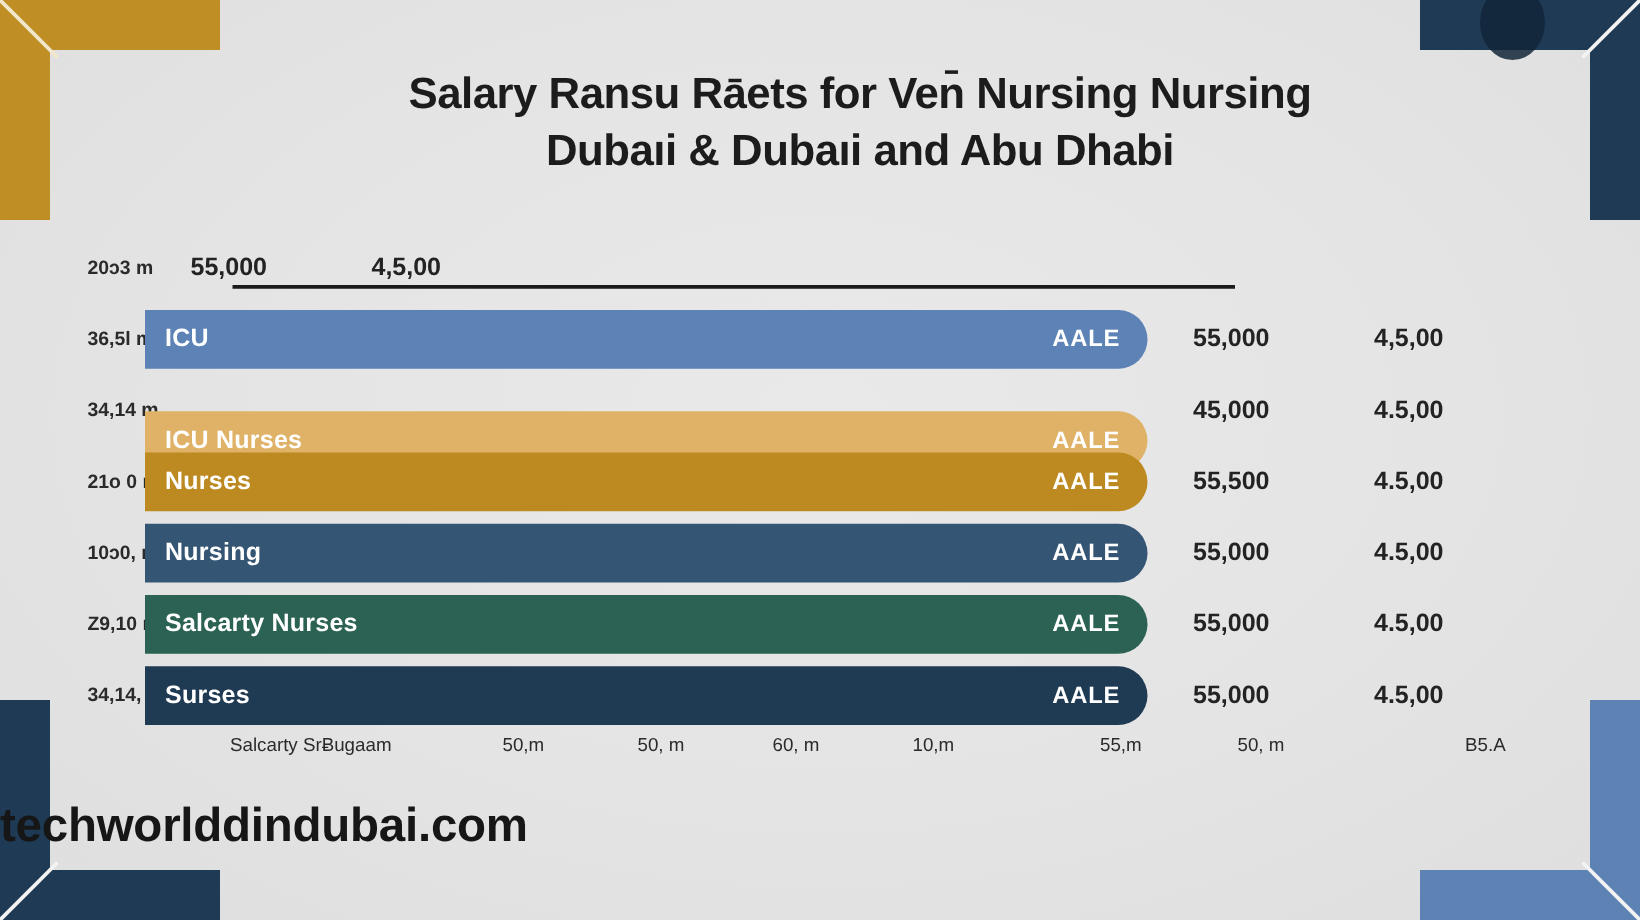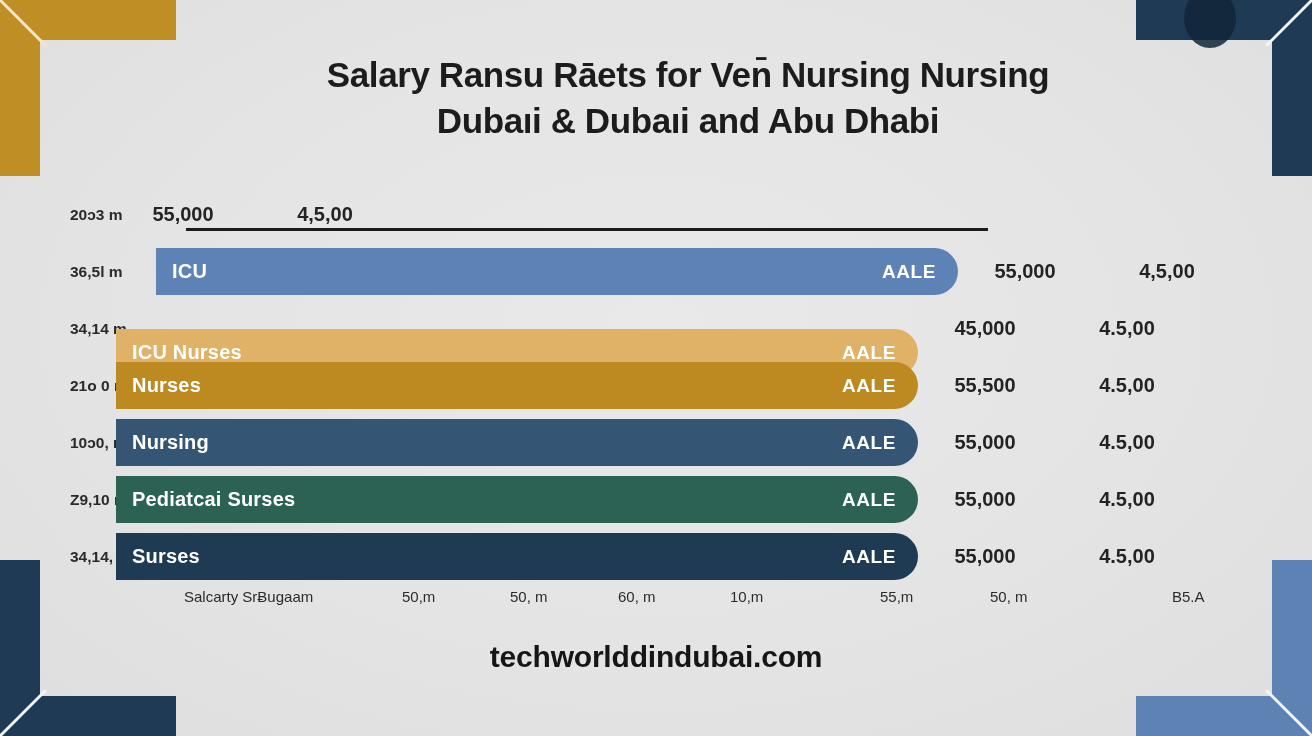--- a/index.html
+++ b/index.html
@@ -155,22 +155,21 @@
     color: #2b2b2b;
     white-space: nowrap;
   }
 
   
   .footer {
     position: absolute;
     top: 640px;
     left: 0;
     width: 100%;
-    text-align: center;
-    font-size: 30px;
+    font-size: 38px;
     font-weight: 700;
     color: #161616;
     letter-spacing: -0.2px;
   }
 </style>
 </head>
 <body>
 
 <div id="infographic">
 
@@ -213,21 +212,21 @@
     <div class="row row-header">
       <div class="c-left">20ɔ3 m</div>
       <div class="c-mid">55,000</div>
       <div class="c-right">4,5,00</div>
       <div class="header-rule"></div>
     </div>
 
     <div id="rows-host">
         <div class="row">
           <div class="c-left">36,5l m</div>
-          <div class="c-bar" style="background: rgb(92, 130, 182); margin-left: 40px;">
+          <div class="c-bar" style="background: rgb(92, 130, 182);">
             <span class="bar-label">ICU</span>
             <span class="bar-tag">AALE</span>
           </div>
           <div class="c-mid">55,000</div>
           <div class="c-right">4,5,00</div>
         </div>
         <div class="row">
           <div class="c-left">34,14 m</div>
           <div class="c-bar" style="background: rgb(223, 178, 103); margin-top: 48px;">
             <span class="bar-label">ICU Nurses</span>
@@ -250,21 +249,21 @@
           <div class="c-bar" style="background: rgb(53, 85, 116);">
             <span class="bar-label">Nursing</span>
             <span class="bar-tag">AALE</span>
           </div>
           <div class="c-mid">55,000</div>
           <div class="c-right">4.5,00</div>
         </div>
         <div class="row">
           <div class="c-left">Z9,10 m</div>
           <div class="c-bar" style="background: rgb(43, 98, 83);">
-            <span class="bar-label">Pediatcai Surses</span>
+            <span class="bar-label">Salcarty Nurses</span>
             <span class="bar-tag">AALE</span>
           </div>
           <div class="c-mid">55,000</div>
           <div class="c-right">4.5,00</div>
         </div>
         <div class="row">
           <div class="c-left">34,14, m</div>
           <div class="c-bar" style="background: rgb(31, 58, 83);">
             <span class="bar-label">Surses</span>
             <span class="bar-tag">AALE</span>

